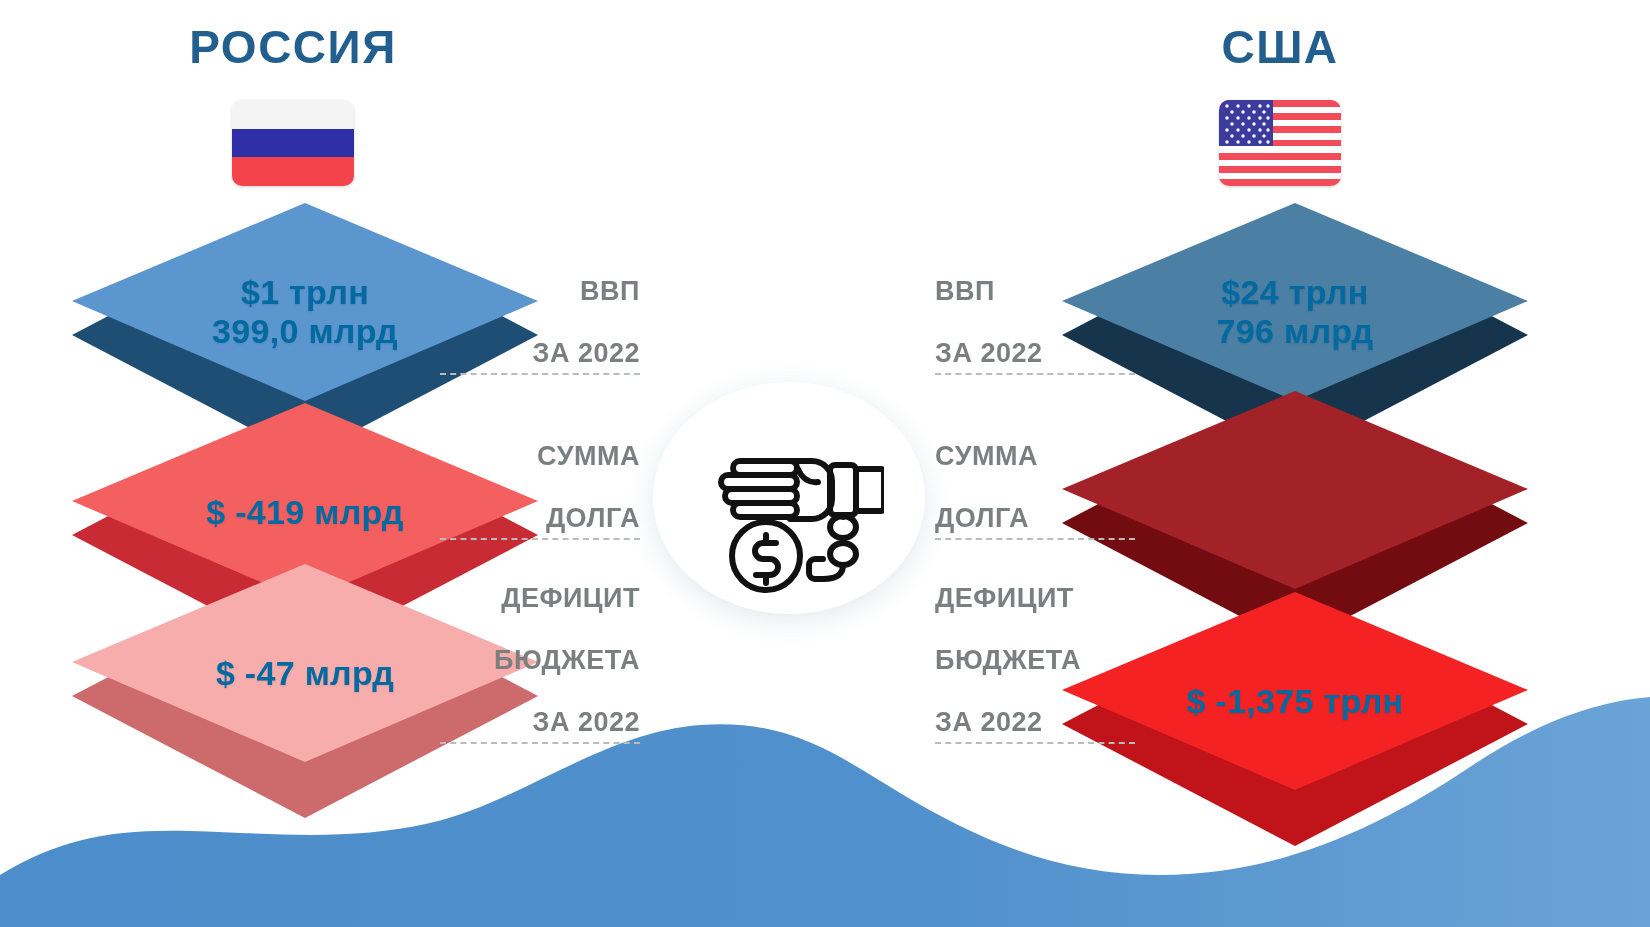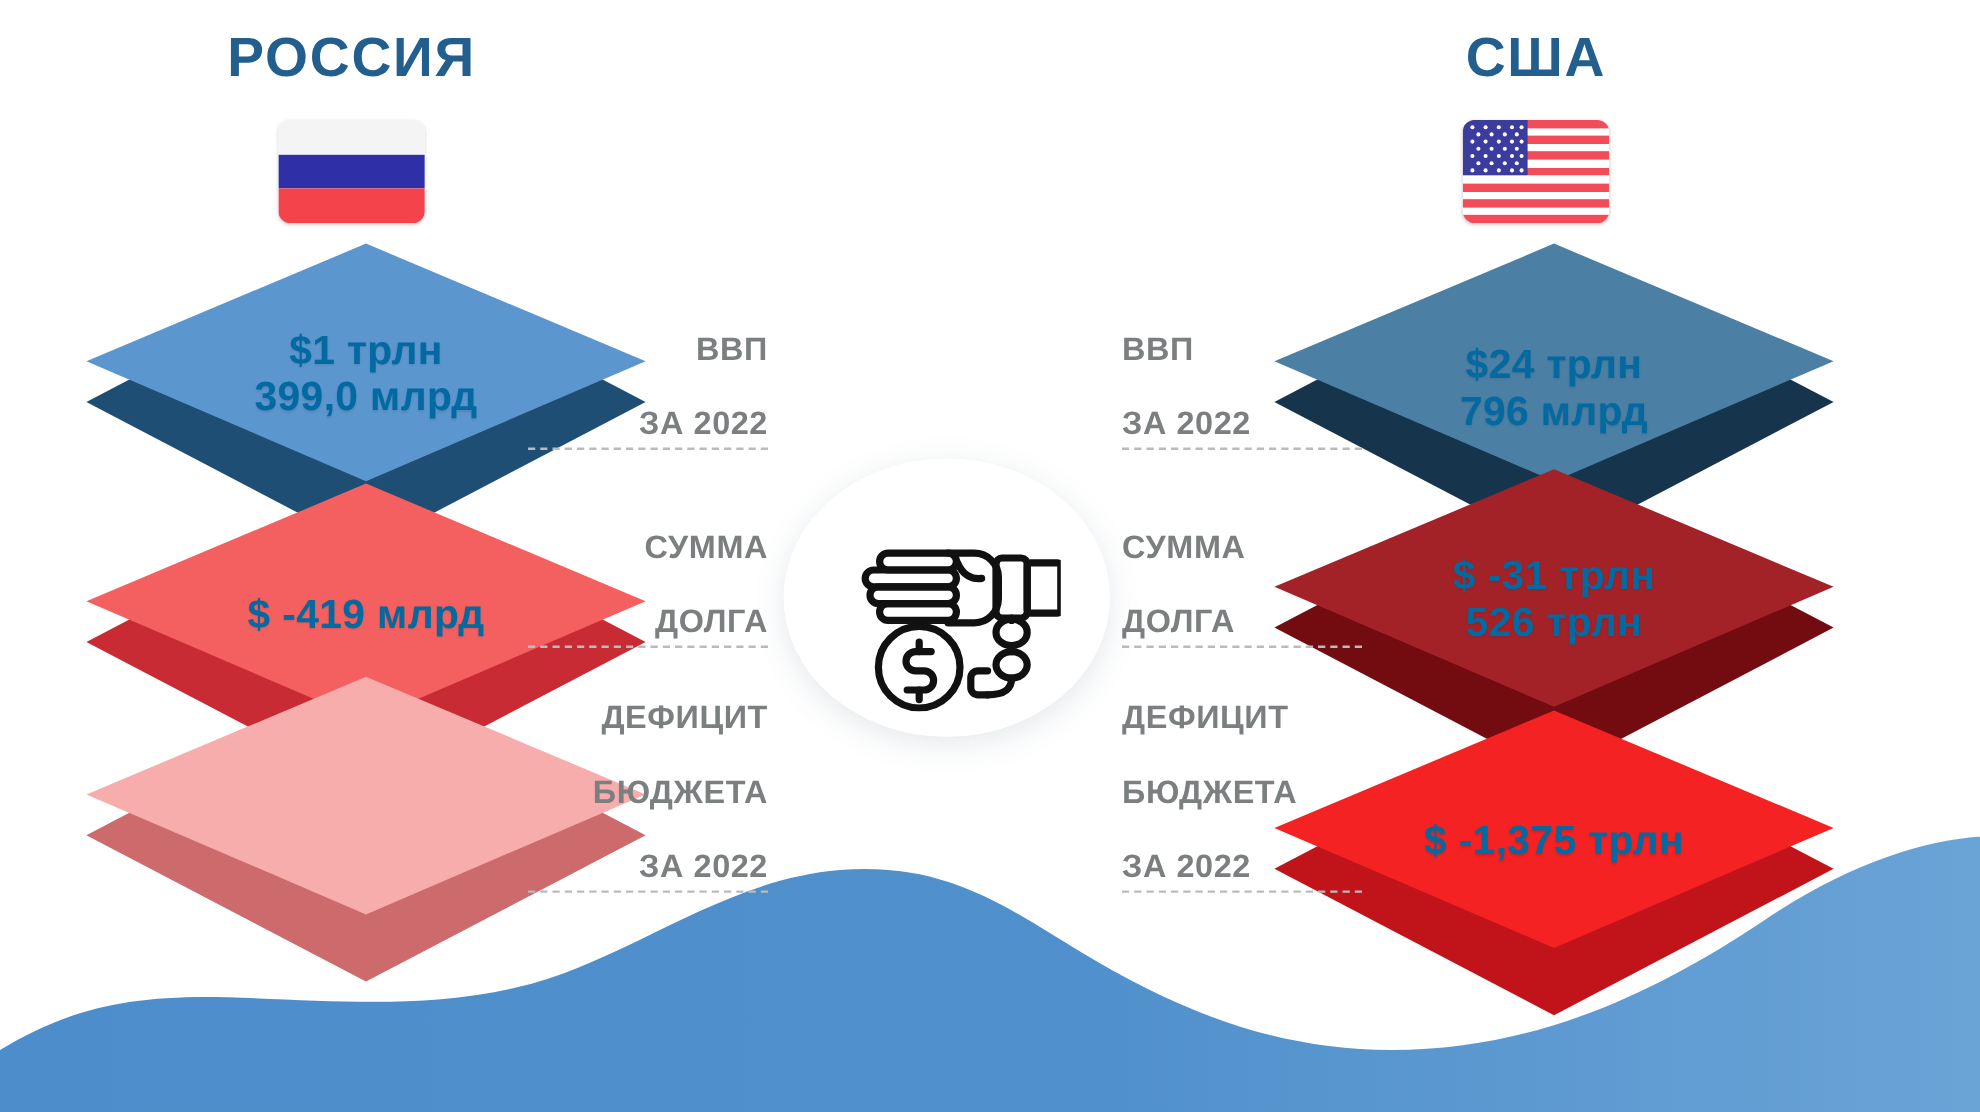--- a/index.html
+++ b/index.html
@@ -172,45 +172,44 @@
       <div class="value" style="top:98px;">
         <span>$ -419 млрд</span>
       </div>
     </div>
 
     <div class="layer" style="left:60px;top:556px;width:490px;height:280px;">
       <svg width="490" height="280" viewBox="0 0 490 280">
         <polygon points="12,140 245,18 478,140 245,262" fill="#CC6A6C"></polygon>
         <polygon points="12,106 245,206 478,106 245,8" fill="#F7ADAC"></polygon>
       </svg>
+      <div class="value" style="top:98px;">
+        <span>$ -47 млрд</span>
+      </div>
     </div>
   </div>
 
   <div class="column" style="left:1030px;top:0px;width:620px;height:830px;">
 
     <div class="layer" style="left:20px;top:195px;width:490px;height:280px;">
       <svg width="490" height="280" viewBox="0 0 490 280">
         <polygon points="12,140 245,18 478,140 245,262" fill="#17344D"></polygon>
         <polygon points="12,106 245,206 478,106 245,8" fill="#4B7FA3"></polygon>
       </svg>
-      <div class="value" style="top:78px;margin-top:12px;">
+      <div class="value" style="top:78px;">
         <span>$24 трлн</span><br>
         <span>796 млрд</span>
       </div>
     </div>
 
     <div class="layer" style="left:20px;top:383px;width:490px;height:280px;">
       <svg width="490" height="280" viewBox="0 0 490 280">
         <polygon points="12,140 245,18 478,140 245,262" fill="#720C11"></polygon>
         <polygon points="12,106 245,206 478,106 245,8" fill="#A32228"></polygon>
       </svg>
-      <div class="value" style="top:78px;">
-        <span>$ -31 трлн</span><br>
-        <span>526 трлн</span>
-      </div>
     </div>
 
     <div class="layer" style="left:20px;top:584px;width:490px;height:280px;">
       <svg width="490" height="280" viewBox="0 0 490 280">
         <polygon points="12,140 245,18 478,140 245,262" fill="#C0131A"></polygon>
         <polygon points="12,106 245,206 478,106 245,8" fill="#F42222"></polygon>
       </svg>
       <div class="value" style="top:98px;">
         <span>$ -1,375 трлн</span>
       </div>

